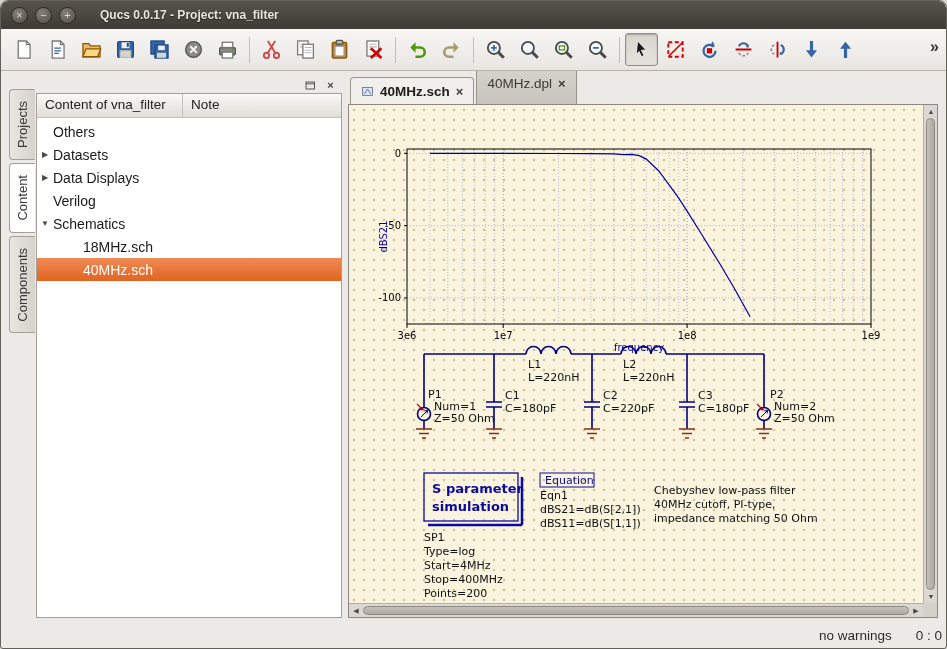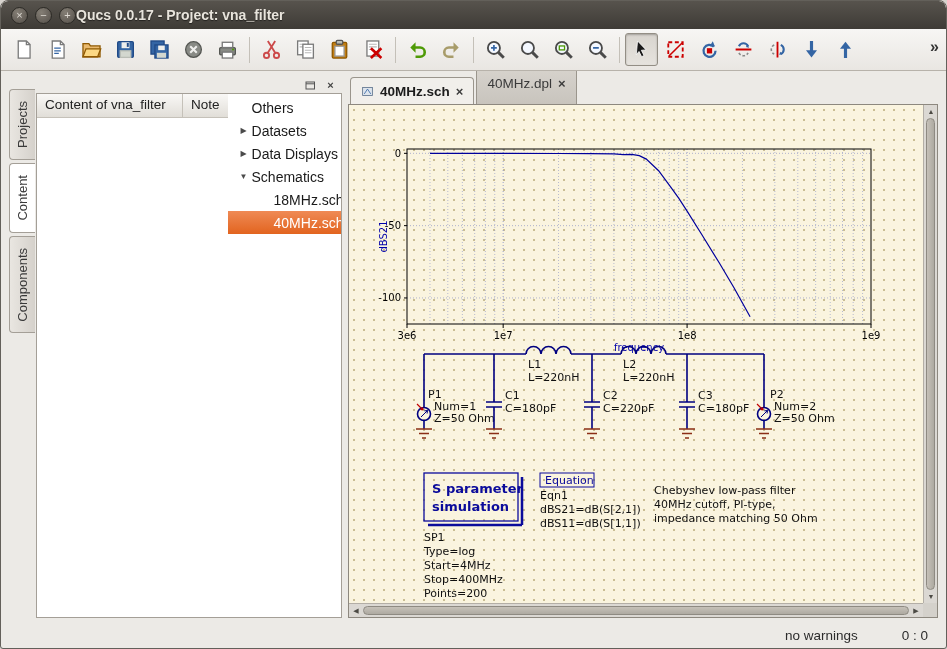--- a/index.html
+++ b/index.html
@@ -1,59 +1,59 @@
 <!DOCTYPE html>
 <html><head>
 <meta charset="utf-8">
 <style>
   *{margin:0;padding:0;box-sizing:border-box}
   body{width:947px;height:649px;font-family:"Liberation Sans","DejaVu Sans",sans-serif;background:#d8d4cf;overflow:hidden}
   .window{width:947px;height:649px;background:#eceae6;border:1px solid #63605a;border-radius:8px 8px 3px 3px;display:flex;flex-direction:column;overflow:hidden}
   .titlebar{height:28px;flex:none;background:linear-gradient(#57534d,#3e3b36);display:flex;align-items:center;padding:0 10px;border-radius:7px 7px 0 0}
   .winbtns{display:flex;gap:7px}
   .wbtn{width:17px;height:17px;border-radius:50%;background:radial-gradient(circle at 35% 30%,#847e75,#544f49);border:1px solid #2c2a26;color:#ddd9d2;font-size:11px;line-height:15px;text-align:center;cursor:pointer}
-  .title{color:#e8e4dc;font-size:14px;font-weight:bold;text-shadow:0 1px 1px rgba(0,0,0,.5)}
+  .title{color:#e8e4dc;font-size:12px;font-weight:bold;margin-left:24px;text-shadow:0 1px 1px rgba(0,0,0,.5)}
   .toolbar{height:42px;flex:none;background:linear-gradient(#f7f6f4,#e9e6e2);border-bottom:1px solid #b7b2aa;display:flex;align-items:center;padding:0 6px;gap:1px;position:relative}
   .tbtn{width:33px;height:33px;border:1px solid transparent;background:transparent;display:flex;align-items:center;justify-content:center;border-radius:3px;cursor:pointer;flex:none}
   .tbtn svg{width:21px;height:21px}
   .tbtn.pressed{background:linear-gradient(#d8d4ce,#e6e3de);border:1px solid #938e85;box-shadow:inset 0 1px 2px rgba(0,0,0,.25)}
   .sep{width:1px;height:26px;background:#c4c0b8;margin:0 4px;flex:none}
   .overflow{position:absolute;right:7px;top:9px;font-size:16px;color:#333;font-weight:bold;cursor:pointer}
   .content-row{flex:1;display:flex;padding:6px 8px 4px 8px;min-height:0}
   .vtabs{width:27px;flex:none;display:flex;flex-direction:column;gap:3px;padding-top:12px}
   .vtab{width:26px;border:1px solid #a49f97;border-right:none;border-radius:4px 0 0 4px;background:linear-gradient(90deg,#e9e6e1,#d5d1cb);color:#3a3a3a;display:flex;align-items:center;justify-content:center;padding:11px 0;cursor:pointer}
   .vtab span{writing-mode:vertical-rl;transform:rotate(180deg);font-size:13px}
   .vtab.active{background:#ffffff}
   .sidebar{width:306px;flex:none;display:flex;flex-direction:column}
   .dock-header{height:16px;flex:none;display:flex;justify-content:flex-end;align-items:center;gap:7px;padding:0 5px}
   .dockbtn{width:13px;height:13px;display:flex;align-items:center;justify-content:center;font-size:11px;font-weight:bold;color:#444;cursor:pointer;line-height:1}
-  .tree-panel{flex:1;background:#fff;border:1px solid #a49f97;display:flex;flex-direction:row;overflow:hidden}
+  .tree-panel{flex:1;background:#fff;border:1px solid #a49f97;display:flex;flex-direction:column;overflow:hidden}
   .tree-header{height:24px;flex:none;display:flex;background:linear-gradient(#f9f8f6,#e1ded8);border-bottom:1px solid #c5c1b9;font-size:13.5px;color:#222}
   .tree-header .th{padding:3px 8px;white-space:nowrap}
   .tree-header .th.main-col{width:146px;border-right:1px solid #c5c1b9}
   .tree-body{flex:1;font-size:14px;color:#1a1a1a;padding-top:2px}
-  .trow{height:23px;display:flex;align-items:center;padding-left:8px;cursor:pointer;white-space:nowrap}
+  .trow{height:23px;display:flex;align-items:center;cursor:pointer;white-space:nowrap}
   .trow .expander{width:16px;font-size:8px;color:#4a4a4a;text-align:center;flex:none}
   .trow.child{padding-left:46px}
   .trow.sel{background:linear-gradient(#ef8a55,#e2641f);color:#fff}
   .main{flex:1;display:flex;flex-direction:column;margin-left:6px;min-width:0}
   .doc-tabs{height:27px;flex:none;display:flex;align-items:flex-end;gap:2px;padding-left:2px}
   .doc-tab{height:42px;display:flex;align-items:center;gap:6px;padding:0 10px;border:1px solid #9a958c;border-bottom:none;border-radius:4px 4px 0 0;background:linear-gradient(#d9d5cf,#c8c4bd);font-size:13.5px;color:#3a3a3a;cursor:pointer}
   .doc-tab.active{background:#f1efeb;font-weight:bold;color:#1c1c1c;height:27px}
   .tclose{font-weight:bold;font-size:13px;color:#3c3c3c;cursor:pointer}
   .canvas-wrap{flex:1;position:relative;border:1px solid #8d887f;background:#c8c4bd;min-height:0}
   .canvas{position:absolute;left:0;top:0;right:14px;bottom:14px;background:#faf4df;background-image:radial-gradient(circle,#c9bd93 .9px,rgba(0,0,0,0) 1px);background-size:10px 10px;overflow:hidden}
   .canvas svg{display:block}
   .vscroll{position:absolute;top:0;right:0;bottom:14px;width:14px;background:#dbd8d3;border-left:1px solid #b3aea6;display:flex;flex-direction:column}
   .hscroll{position:absolute;left:0;bottom:0;right:14px;height:14px;background:#dbd8d3;border-top:1px solid #b3aea6;display:flex}
   .corner{position:absolute;right:0;bottom:0;width:14px;height:14px;background:#d4d1cb}
   .sb-btn{width:14px;height:13px;font-size:7px;color:#4c4a44;display:flex;align-items:center;justify-content:center;cursor:pointer;flex:none}
   .vthumb{flex:1;margin:0 2px;background:linear-gradient(90deg,#c6c1b9,#aeaaa1);border:1px solid #8e8a82;border-radius:6px;cursor:pointer}
   .hthumb{flex:1;margin:2px 0;background:linear-gradient(#c6c1b9,#aeaaa1);border:1px solid #8e8a82;border-radius:6px;cursor:pointer}
-  .statusbar{height:26px;flex:none;display:flex;align-items:center;justify-content:flex-end;gap:44px;padding:0 18px;font-size:13.5px;color:#2c2c2c}
+  .statusbar{height:26px;flex:none;display:flex;align-items:center;justify-content:flex-end;gap:24px;padding:0 4px;font-size:13.5px;color:#2c2c2c}
   svg text{font-family:"DejaVu Sans",sans-serif}
   .clabel{font-size:11px;fill:#111}
   .simtitle{font-size:13px;font-weight:bold;fill:#0b0b9b}
   .eqtitle{font-size:11px;fill:#0b0b9b}
   .tick{font-size:10px;fill:#000}
   .axis{font-size:10px;fill:#0000aa}
   .w{stroke:#000080;stroke-width:1.6;fill:none}
   .gnd path{stroke:#8b2e16;stroke-width:1.6;fill:none}
 </style>
 </head>
@@ -277,20 +277,24 @@
               <span class="expander"></span>
               <span>Others</span>
             </div>
           <div class="trow">
               <span class="expander">▶</span>
               <span>Datasets</span>
             </div>
           <div class="trow">
               <span class="expander">▶</span>
               <span>Data Displays</span>
+            </div>
+          <div class="trow">
+              <span class="expander"></span>
+              <span>Verilog</span>
             </div>
           <div class="trow">
               <span class="expander">▼</span>
               <span>Schematics</span>
             </div>
           <div class="trow child">
               <span>18MHz.sch</span>
             </div>
           <div class="trow child sel">
               <span>40MHz.sch</span>

